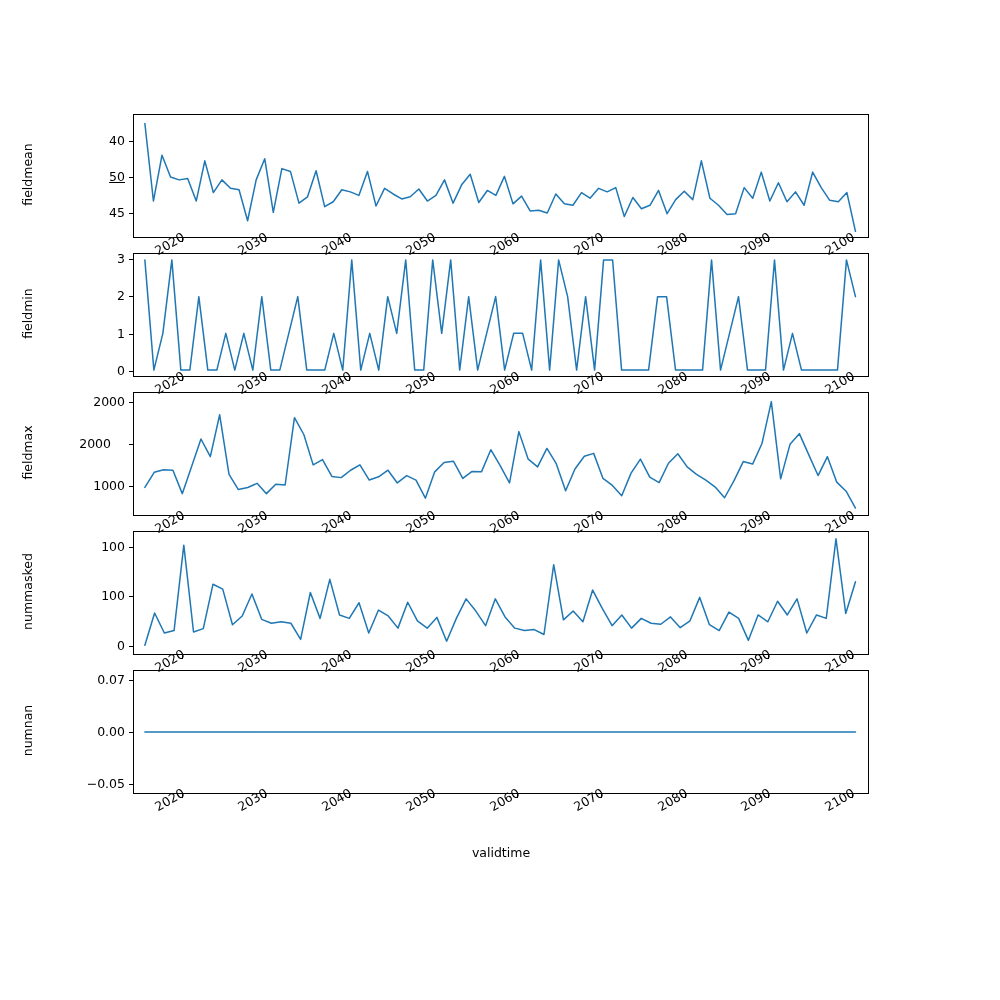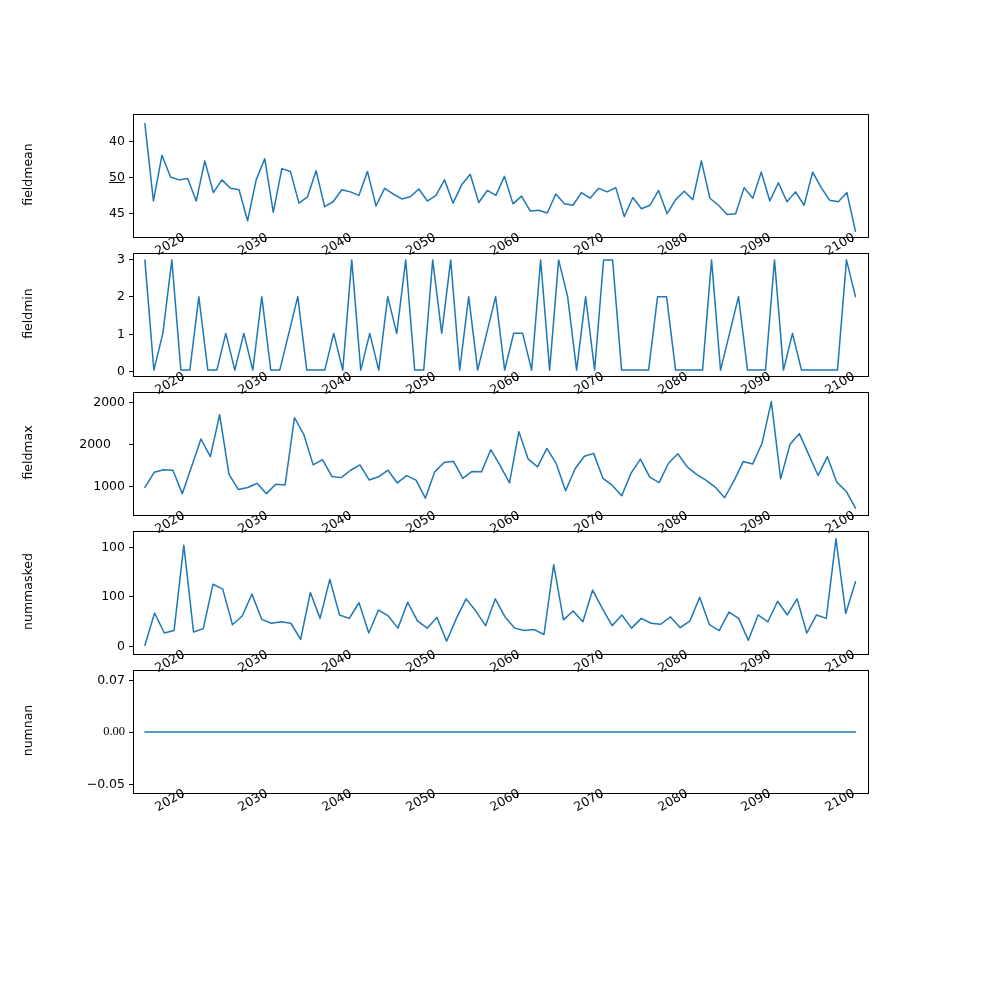--- a/index.html
+++ b/index.html
@@ -137,20 +137,21 @@
   </div>
 
   <div class="panel" id="panel-4" style="top:670px; height:124px;">
     <div class="plotarea">
       <svg viewBox="0 0 736 124" preserveAspectRatio="none">
         <path class="series-path" id="path-4" vector-effect="non-scaling-stroke" d="M10.90,62.00 L19.48,62.00 L28.07,62.00 L36.65,62.00 L45.24,62.00 L53.82,62.00 L62.41,62.00 L70.99,62.00 L79.57,62.00 L88.16,62.00 L96.74,62.00 L105.33,62.00 L113.91,62.00 L122.50,62.00 L131.08,62.00 L139.67,62.00 L148.25,62.00 L156.84,62.00 L165.42,62.00 L174.01,62.00 L182.59,62.00 L191.18,62.00 L199.76,62.00 L208.35,62.00 L216.93,62.00 L225.51,62.00 L234.10,62.00 L242.68,62.00 L251.27,62.00 L259.85,62.00 L268.44,62.00 L277.02,62.00 L285.61,62.00 L294.19,62.00 L302.78,62.00 L311.36,62.00 L319.95,62.00 L328.53,62.00 L337.12,62.00 L345.70,62.00 L354.28,62.00 L362.87,62.00 L371.45,62.00 L380.04,62.00 L388.62,62.00 L397.21,62.00 L405.79,62.00 L414.38,62.00 L422.96,62.00 L431.55,62.00 L440.13,62.00 L448.72,62.00 L457.30,62.00 L465.89,62.00 L474.47,62.00 L483.05,62.00 L491.64,62.00 L500.22,62.00 L508.81,62.00 L517.39,62.00 L525.98,62.00 L534.56,62.00 L543.15,62.00 L551.73,62.00 L560.32,62.00 L568.90,62.00 L577.49,62.00 L586.07,62.00 L594.66,62.00 L603.24,62.00 L611.83,62.00 L620.41,62.00 L628.99,62.00 L637.58,62.00 L646.16,62.00 L654.75,62.00 L663.33,62.00 L671.92,62.00 L680.50,62.00 L689.09,62.00 L697.67,62.00 L706.26,62.00 L714.84,62.00 L723.43,62.00" stroke="#1f77b4"></path>
       </svg>
     </div>
   </div>
 
+  <div class="xlabel" style="top:845px;">validtime</div>
 
 <div class="ytickmark" style="left: 129px; top: 212.913px;"></div>
     <div class="ytick" style="left: 63px; width: 62px; top: 204.913px;">45</div>
     <div class="ytickmark" style="left: 129px; top: 177.075px;"></div>
     <div class="ytick" style="left: 63px; width: 62px; top: 169.075px; text-decoration: underline;">50</div>
     <div class="ytickmark" style="left: 129px; top: 141.237px;"></div>
     <div class="ytick" style="left: 63px; width: 62px; top: 133.237px;">40</div>
     <div class="ylabel" style="width: 140px; left: -43px; top: 167px;">fieldmean</div>
     <div class="xtickmark" style="left: 181.62px; top: 238px;"></div>
     <div class="xtick-label" style="left: 151.62px; top: 245px;">2020</div>
@@ -243,21 +244,21 @@
     <div class="xtick-label" style="left: 570.754px; top: 662px;">2070</div>
     <div class="xtickmark" style="left: 684.581px; top: 655px;"></div>
     <div class="xtick-label" style="left: 654.581px; top: 662px;">2080</div>
     <div class="xtickmark" style="left: 768.408px; top: 655px;"></div>
     <div class="xtick-label" style="left: 738.408px; top: 662px;">2090</div>
     <div class="xtickmark" style="left: 852.235px; top: 655px;"></div>
     <div class="xtick-label" style="left: 822.235px; top: 662px;">2100</div>
     <div class="ytickmark" style="left: 129px; top: 783.667px;"></div>
     <div class="ytick" style="left: 63px; width: 62px; top: 775.667px;">−0.05</div>
     <div class="ytickmark" style="left: 129px; top: 732px;"></div>
-    <div class="ytick" style="left: 63px; width: 62px; top: 724px; font-family: Liberation Serif, serif;">0.00</div>
+    <div class="ytick" style="left: 63px; width: 62px; top: 724px;">0.00</div>
     <div class="ytickmark" style="left: 129px; top: 680.333px;"></div>
     <div class="ytick" style="left: 63px; width: 62px; top: 672.333px;">0.07</div>
     <div class="ylabel" style="width: 140px; left: -43px; top: 723px;">numnan</div>
     <div class="xtickmark" style="left: 181.62px; top: 794px;"></div>
     <div class="xtick-label" style="left: 151.62px; top: 801px;">2020</div>
     <div class="xtickmark" style="left: 265.446px; top: 794px;"></div>
     <div class="xtick-label" style="left: 235.446px; top: 801px;">2030</div>
     <div class="xtickmark" style="left: 349.273px; top: 794px;"></div>
     <div class="xtick-label" style="left: 319.273px; top: 801px;">2040</div>
     <div class="xtickmark" style="left: 433.1px; top: 794px;"></div>

